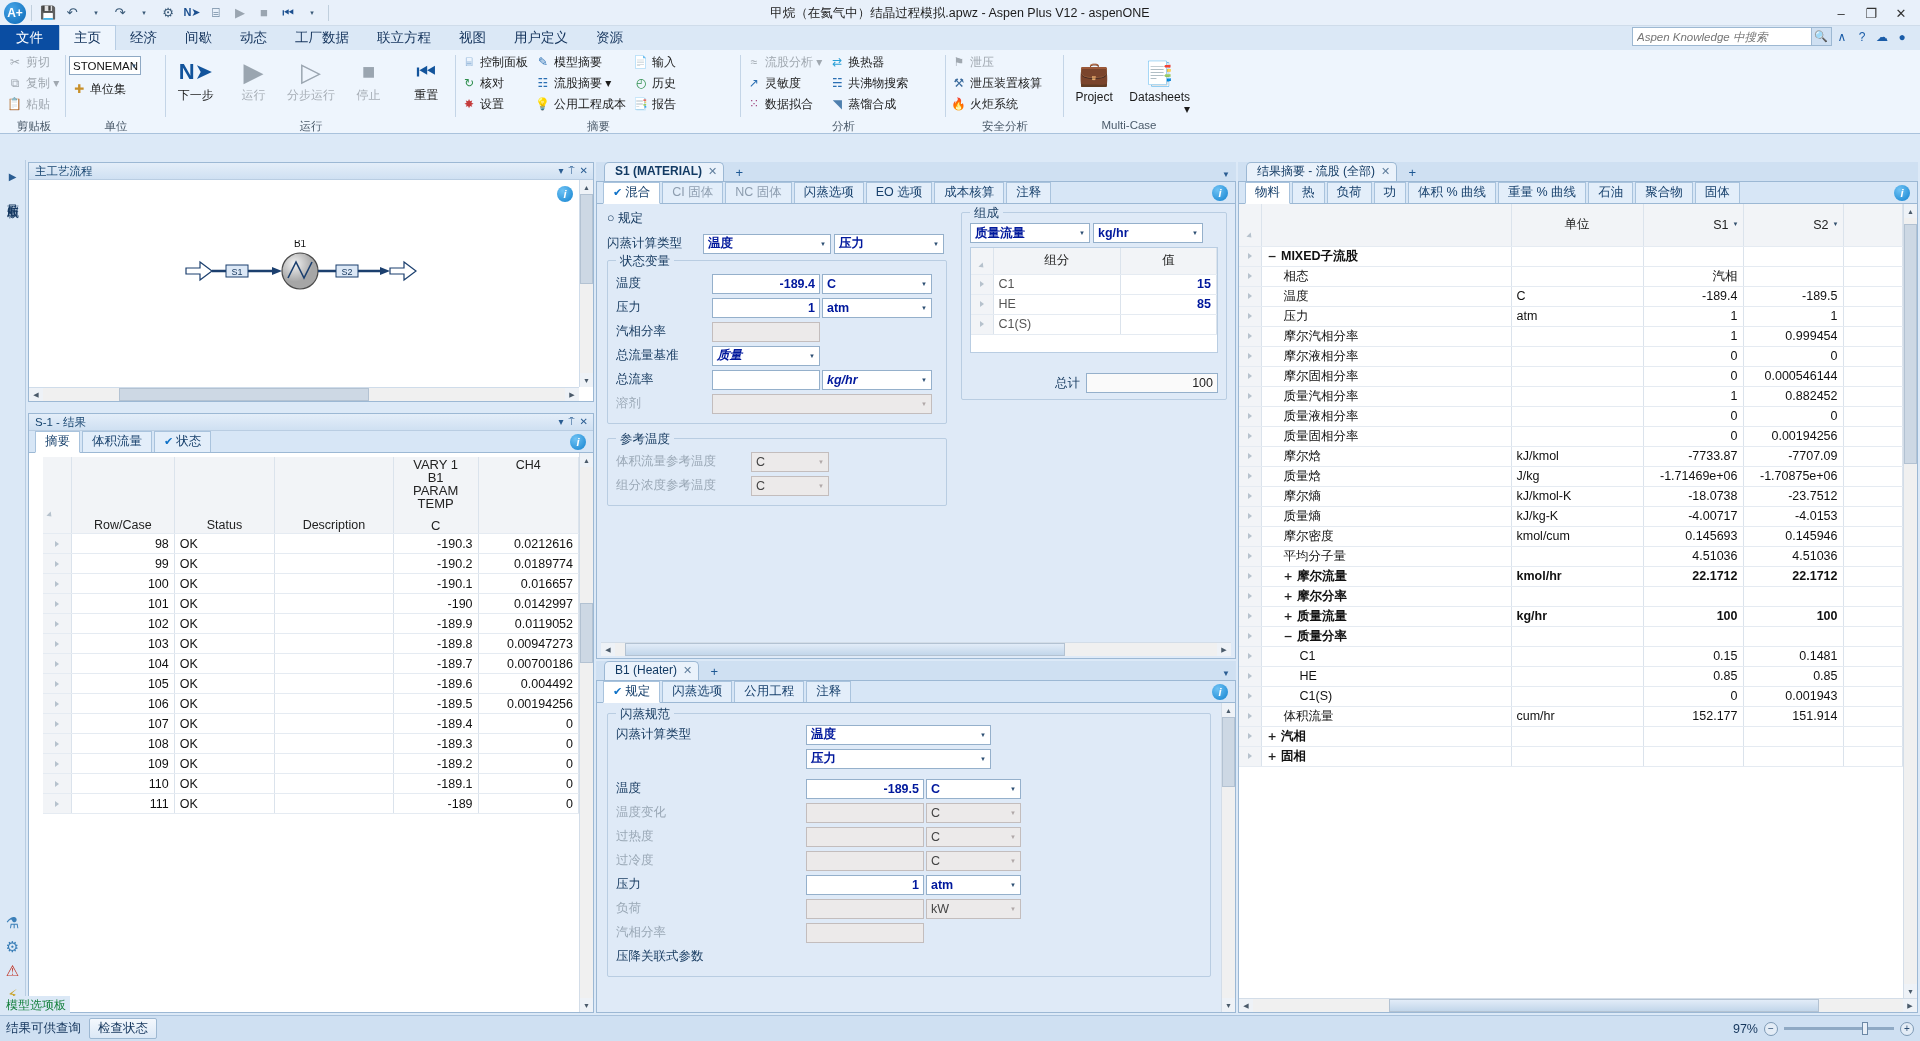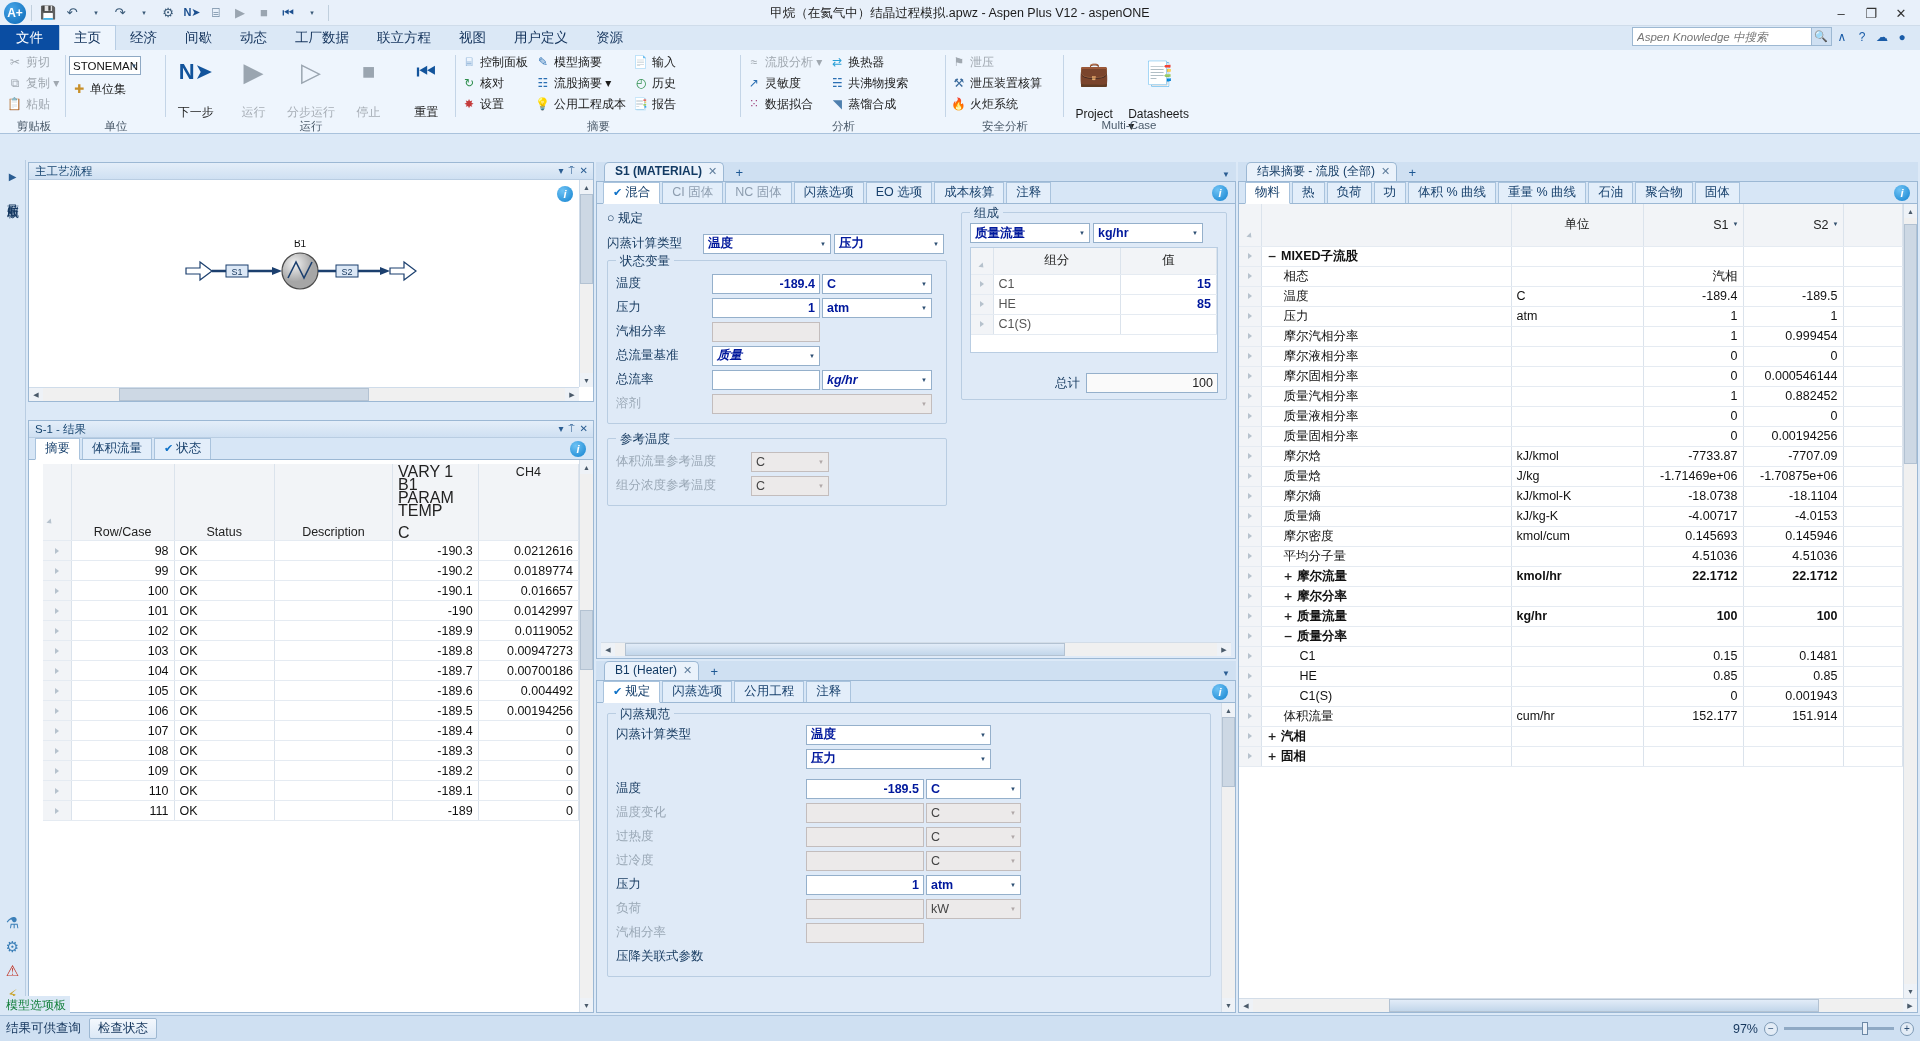--- a/index.html
+++ b/index.html
@@ -53,21 +53,21 @@
   .rgroup:last-child::after { display: none; }
   .rgl { text-align: center; font-size: 11.5px; color: #4a5a6a; margin-top: auto; padding-top: 1px; height: 15px; }
   .rgc { display: flex; align-items: flex-start; gap: 1px; height: 65px; }
   .rcol { display: flex; flex-direction: column; gap: 1px; }
   .smallbtn { display: flex; align-items: center; gap: 3px; padding: 1px 4px 1px 2px; font-size: 12px;
               color: #1b1b1b; white-space: nowrap; cursor: default; height: 20px; }
   .smallbtn.dis { color: #a0a8b0; }
   .bigbtn { display: flex; flex-direction: column; align-items: center; justify-content: flex-start;
             width: 54px; padding: 2px 1px; font-size: 12px; color: #1b1b1b; cursor: default; }
   .bigbtn.dis { color: #a6adb5; }
-  .bigbtn .bl { margin-top: 18px; text-align: left; line-height: 12px; }
+  .bigbtn .bl { margin-top: 1px; text-align: right; line-height: 12px; }
   .ic { width: 16px; height: 16px; display: inline-flex; align-items: center; justify-content: center;
         font-size: 12px; flex: none; }
   .ic.big { width: 32px; height: 32px; font-size: 26px; }
   .combo-sm { width: 72px; height: 19px; border: 1px solid #8fa9c4; background: #fff; font-size: 11.5px;
               display: flex; align-items: center; padding-left: 3px; position: relative; color: #111; }
   .combo-sm::after { content: "\25BC"; position: absolute; right: 3px; font-size: 6px; color: #33506e; }
 
   
   .main { position: absolute; top: 160px; left: 0; right: 0; bottom: 26px; display: flex; }
 
@@ -399,21 +399,21 @@
       <div class="navico" style="font-size:10px;color:#2a5d92">▶</div>
       <div class="vtext">导航面板</div>
       <div style="margin-top:auto"></div>
       <div class="navico" style="color:#3b7fb8">⚗</div>
       <div class="navico" style="color:#3b7fb8">⚙</div>
       <div class="navico" style="color:#c0392b">⚠</div>
       <div class="navico" style="color:#c9a227">⚡</div>
       <div style="height:8px"></div>
     </div>
 
-    <div class="col" style="width:570px;padding:2px;gap:18px">
+    <div class="col" style="width:570px;padding:2px;gap:11px">
 
       <div class="pane" style="height:240px">
         <div class="pane-hdr">
           <span>主工艺流程</span>
           <span class="sp">
             <span>▾</span>
             <span>⍑</span>
             <span>✕</span>
           </span>
         </div>
@@ -475,21 +475,21 @@
           <div style="flex:1;overflow:hidden;padding:4px 0 0 14px">
             <table class="grid">
               <thead>
                   <tr style="height:72px">
                 <th class="rowsel">
                       <div class="tri-r" style="border-left-color:#b6c2cd;transform:rotate(45deg);margin-top:40px"></div>
                     </th>
                 <th style="width:80px;vertical-align:bottom">Row/Case</th>
                 <th style="width:78px;vertical-align:bottom">Status</th>
                 <th style="width:92px;vertical-align:bottom">Description</th>
-                <th style="width:66px;vertical-align:top;text-align:left;line-height:13px;font-size:16px">
+                <th style="width:66px;vertical-align:top;text-align:center;line-height:13px;font-size:13px">
                   <div>VARY  1</div>
                   <div>B1</div>
                   <div>PARAM</div>
                   <div>TEMP</div>
                   <div style="height:9px"></div>
                   <div>C</div>
                 </th>
                 <th style="width:78px;vertical-align:top;text-align:center">CH4</th>
               </tr>
                 </thead>
@@ -1027,21 +1027,21 @@
                       <td style="text-align:right;">-1.70875e+06</td>
                       <td></td>
                     </tr>
                     <tr>
                       <td class="rowsel">
                         <div class="tri-r" style="margin:0 auto"></div>
                       </td>
                       <td style="padding-left:22px;"><span>摩尔熵</span></td>
                       <td style="">kJ/kmol-K</td>
                       <td style="text-align:right;">-18.0738</td>
-                      <td style="text-align:right;">-18.1104</td>
+                      <td style="text-align:right;">-23.7512</td>
                       <td></td>
                     </tr>
                     <tr>
                       <td class="rowsel">
                         <div class="tri-r" style="margin:0 auto"></div>
                       </td>
                       <td style="padding-left:22px;"><span>质量熵</span></td>
                       <td style="">kJ/kg-K</td>
                       <td style="text-align:right;">-4.00717</td>
                       <td style="text-align:right;">-4.0153</td>

